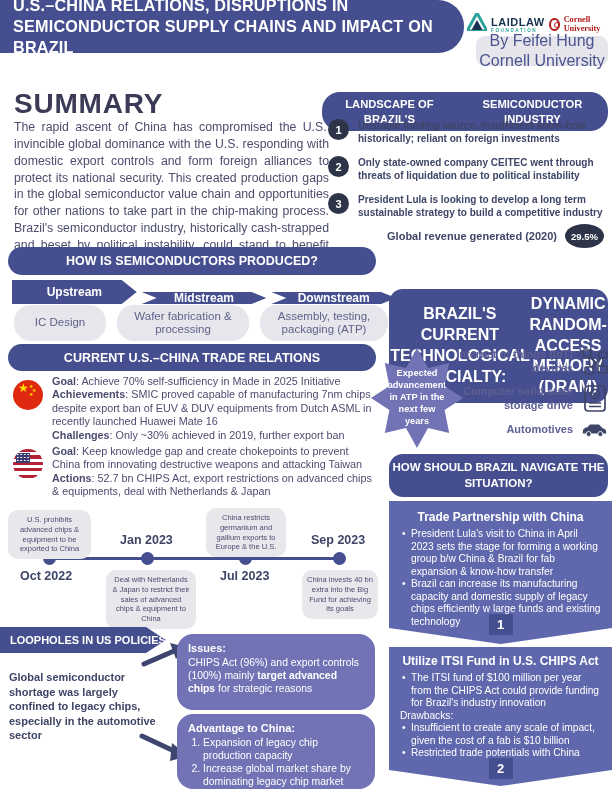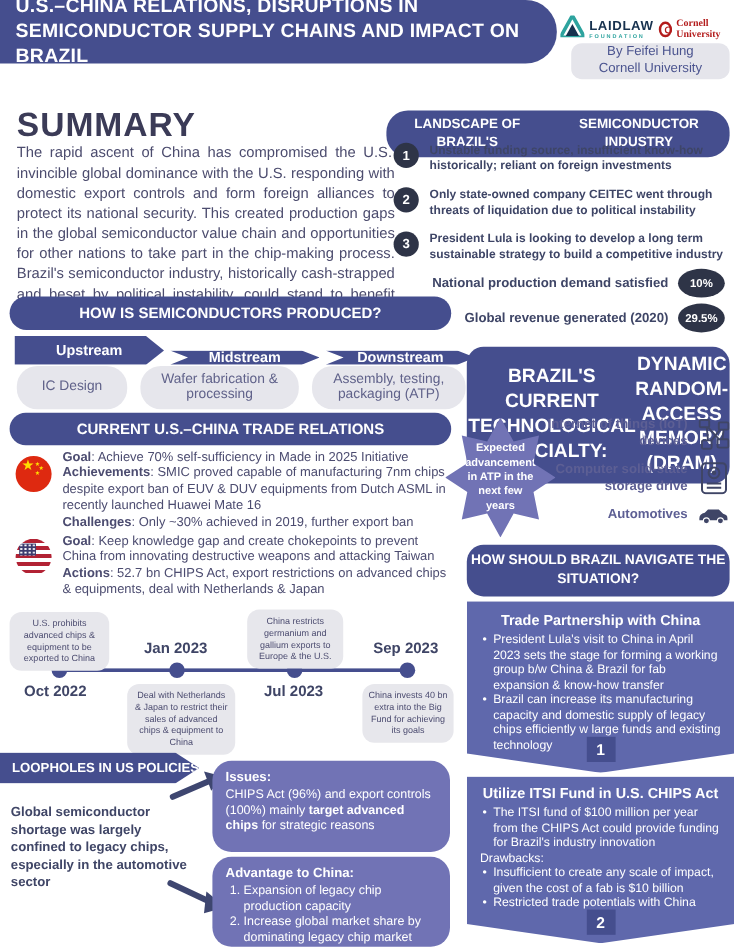--- a/index.html
+++ b/index.html
@@ -13,21 +13,21 @@
   .header-title { width:430px; color:#fff; font-weight:bold; font-size:16.2px; line-height:1.28; letter-spacing:.2px; }
   .laidlaw-logo { position:absolute; left:467; top:13px; left:467px; display:flex; align-items:center; gap:4px; }
   .ll-name { font-size:11px; font-weight:bold; color:#17314e; letter-spacing:.5px; }
   .ll-sub { font-size:4.6px; letter-spacing:1.6px; color:#2da39e; font-weight:bold; }
   .cornell-logo { position:absolute; left:549px; top:15px; display:flex; align-items:center; gap:4px; }
   .seal { width:13px; height:13px; border:2px solid #b31b1b; border-radius:50%; position:relative; }
   .seal::after { content:""; position:absolute; left:2.5px; top:2.5px; width:4px; height:4px; border:1px solid #b31b1b; border-radius:50%; }
   .cu-name { font-family:"Liberation Serif", serif; font-size:8.3px; color:#b31b1b; font-weight:bold; }
   .byline-pill { position:absolute; left:476px; top:36px; width:132px; height:30px; background:#e5e5eb;
     border-radius:9px; display:flex; flex-direction:column; align-items:center; justify-content:center;
-    color:#4b548f; font-size:11px; line-height:1.25; }
+    color:#4b548f; font-size:16px; line-height:1.25; }
 
   
   .summary-heading { position:absolute; left:14px; top:88px; font-size:28px; font-weight:bold; color:#3b3b57; letter-spacing:.8px; }
   .summary-body { position:absolute; left:14px; top:119px; width:315px; font-size:12.3px; color:#4c4c6e;
     line-height:1.37; text-align:justify; }
 
   
   .navy-box { background:#454e8e; color:#fff; font-weight:bold; text-align:center;
     display:flex; flex-direction:row; align-items:center; justify-content:center; }
 
@@ -169,24 +169,20 @@
     <div class="l-item">
       <span class="l-num">2</span>
       <span class="l-text">Only state-owned company CEITEC went through threats of liquidation due to political instability</span>
     </div>
     <div class="l-item">
       <span class="l-num">3</span>
       <span class="l-text">President Lula is looking to develop a long term sustainable strategy to build a competitive industry</span>
     </div>
   </div>
   <div class="stats">
-    <div class="stat-row">
-      <span class="stat-label">National production demand satisfied</span>
-      <span class="stat-badge">10%</span>
-    </div>
     <div class="stat-row">
       <span class="stat-label">Global revenue generated (2020)</span>
       <span class="stat-badge">29.5%</span>
     </div>
   </div>
 
   <div class="navy-box abs production-header">HOW IS SEMICONDUCTORS PRODUCED?</div>
   <div class="arrow-row">
     <div class="chev first">Upstream</div>
     <div class="chev notch">Midstream</div>

